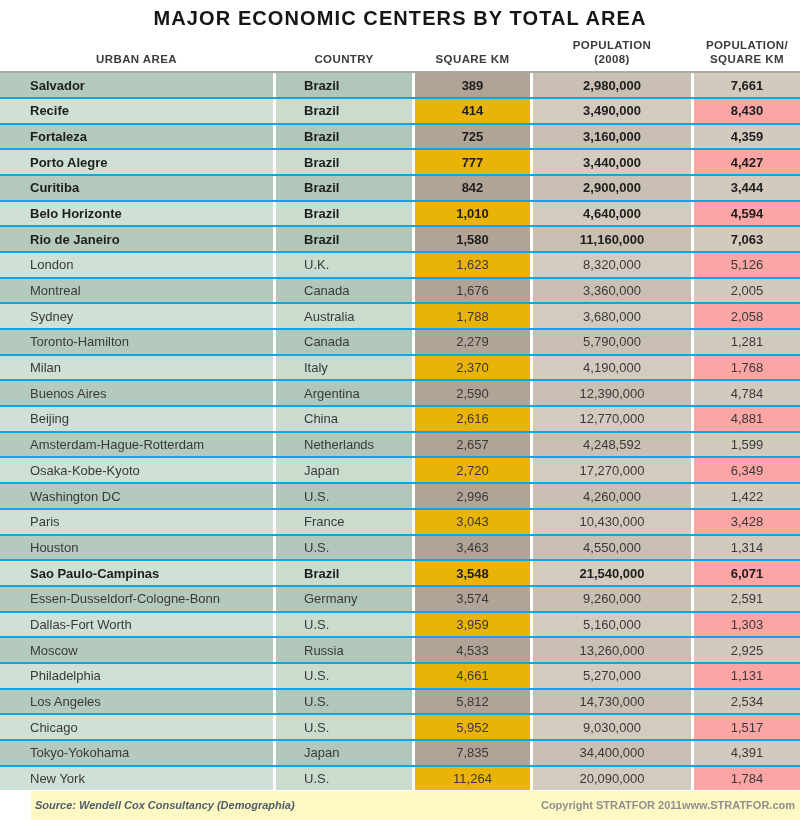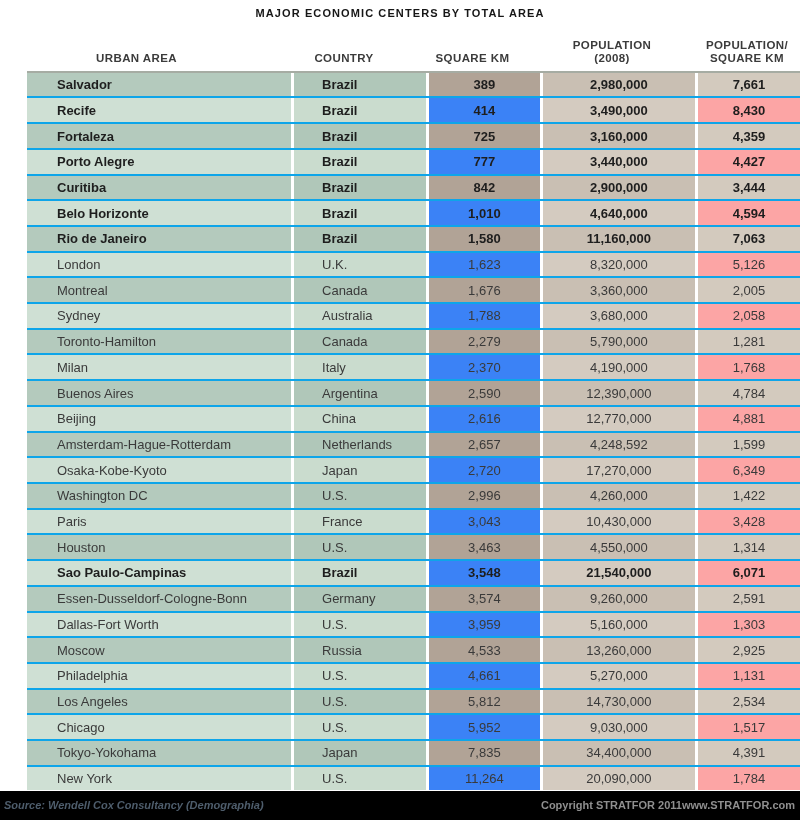--- a/index.html
+++ b/index.html
@@ -1,67 +1,67 @@
 <!DOCTYPE html>
 <html><head>
 <meta charset="utf-8">
 <style>
   * { box-sizing: border-box; margin: 0; padding: 0; }
   html, body { width: 800px; background: #ffffff; }
   body { font-family: "Liberation Sans", sans-serif; }
   .page { width: 800px; height: 820px; display: flex; flex-direction: column; background: #fff; overflow: hidden; }
 
   .title {
-    height: 30px; text-align: center; font-weight: bold; font-size: 11px;
+    height: 30px; text-align: center; font-weight: bold; font-size: 20px;
     letter-spacing: 1.1px; color: #161616; padding-top: 7px;
     font-family: "Liberation Sans", sans-serif;
   }
 
   .header-row { height: 42px; display: flex; align-items: flex-end; }
   .hcell {
     text-align: center; font-weight: bold; font-size: 11.5px; letter-spacing: .4px;
     color: #3b3b3b; line-height: 1.18; padding-bottom: 5px;
   }
   .hcell span { display: block; }
 
   
   .w1 { width: 273px; }
   .w2 { width: 139px; }
   .w3 { width: 118px; }
   .w4 { width: 161px; }
   .w5 { width: 109px; }
   .hcell + .hcell { border-left: 3px solid transparent; }
 
-  .table-body { height: 734px; display: flex; flex-direction: column; border-top: 2px solid #a6aca3; margin-left: 27px; }
+  .table-body { height: 734px; display: flex; flex-direction: column; border-top: 2px solid #a6aca3; }
   .row { flex: 1; display: flex; }
   .row + .row { border-top: 2px solid #0ea5e9; }
   .cell {
     display: flex; align-items: center; font-size: 13px; color: #3a3a3a;
     overflow: hidden; white-space: nowrap;
   }
   .cell + .cell { border-left: 3px solid #ffffff; }
   .left1 { padding-left: 30px; justify-content: flex-start; }
   .left2 { padding-left: 28px; justify-content: flex-start; }
   .num { justify-content: center; }
   .row.bold .cell { font-weight: bold; color: #1e1e1e; }
 
   .dark  .c1 { background: #b4cabd; }
   .light .c1 { background: #cfe0d4; }
   .dark  .c2 { background: #b0c7b9; }
   .light .c2 { background: #cadcce; }
   .dark  .c3 { background: #b1a396; }
-  .light .c3 { background: #3b82f6; }
+  .light .c3 { background: #eab308; }
   .dark  .c4 { background: #c9bfb3; }
   .light .c4 { background: #d4cbc0; }
   .dark  .c5 { background: #d3cabe; }
   .light .c5 { background: #fca5a5; }
 
   .footer {
     height: 30px; display: flex; justify-content: space-between; align-items: center;
-    padding: 0 5px 0 4px; background: #000000;
+    padding: 0 5px 0 4px; background: #fef9c3; margin-left: 31px;
   }
   .source {
     font-size: 11px; font-weight: bold; font-style: italic; color: #4e5d6c;
     font-family: "Liberation Sans", sans-serif;
   }
   .copyright { display: flex; gap: 0; font-size: 11px; font-weight: bold; color: #8f8f8f; }
 </style>
 </head>
 <body>
 

